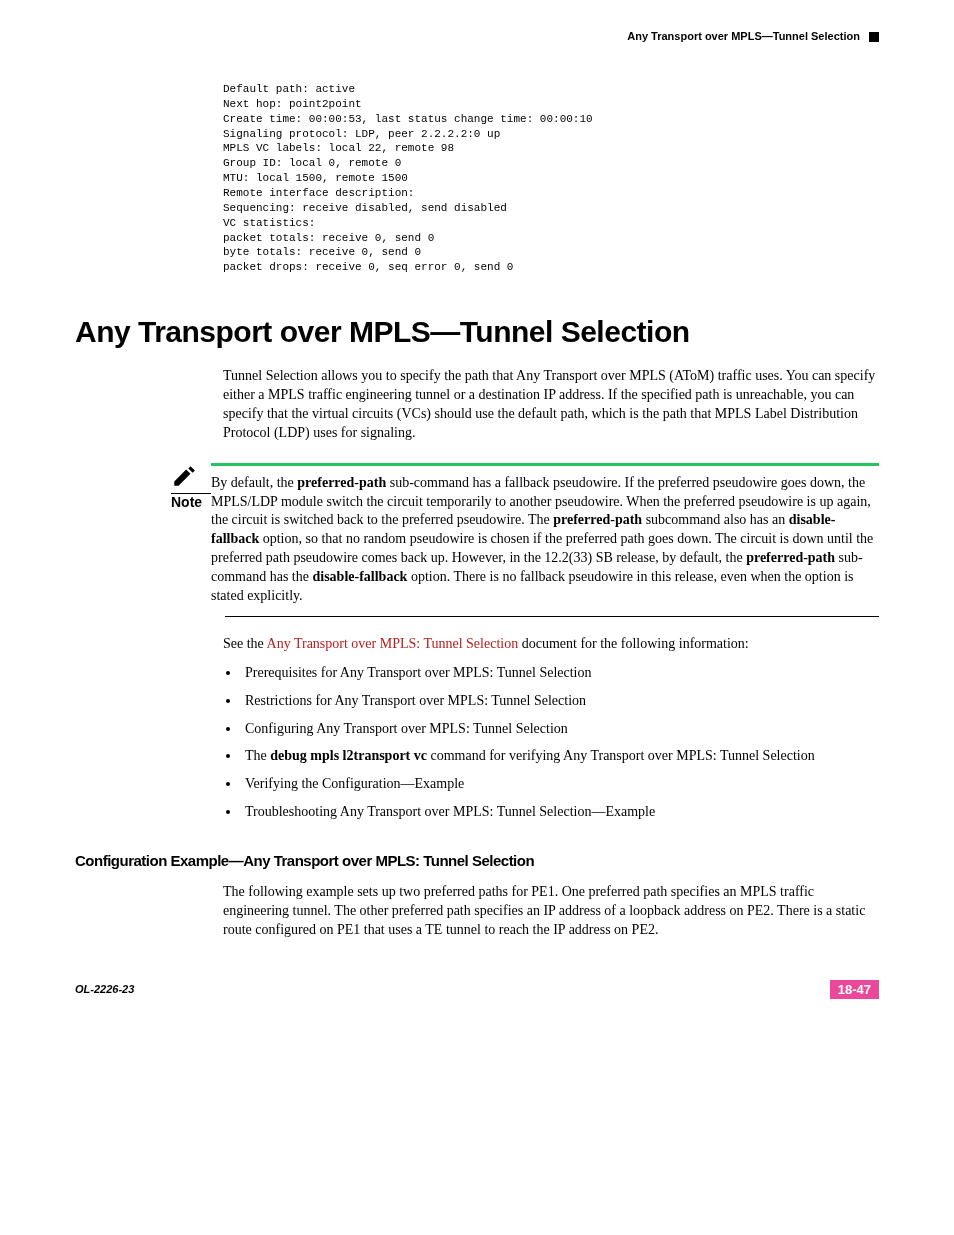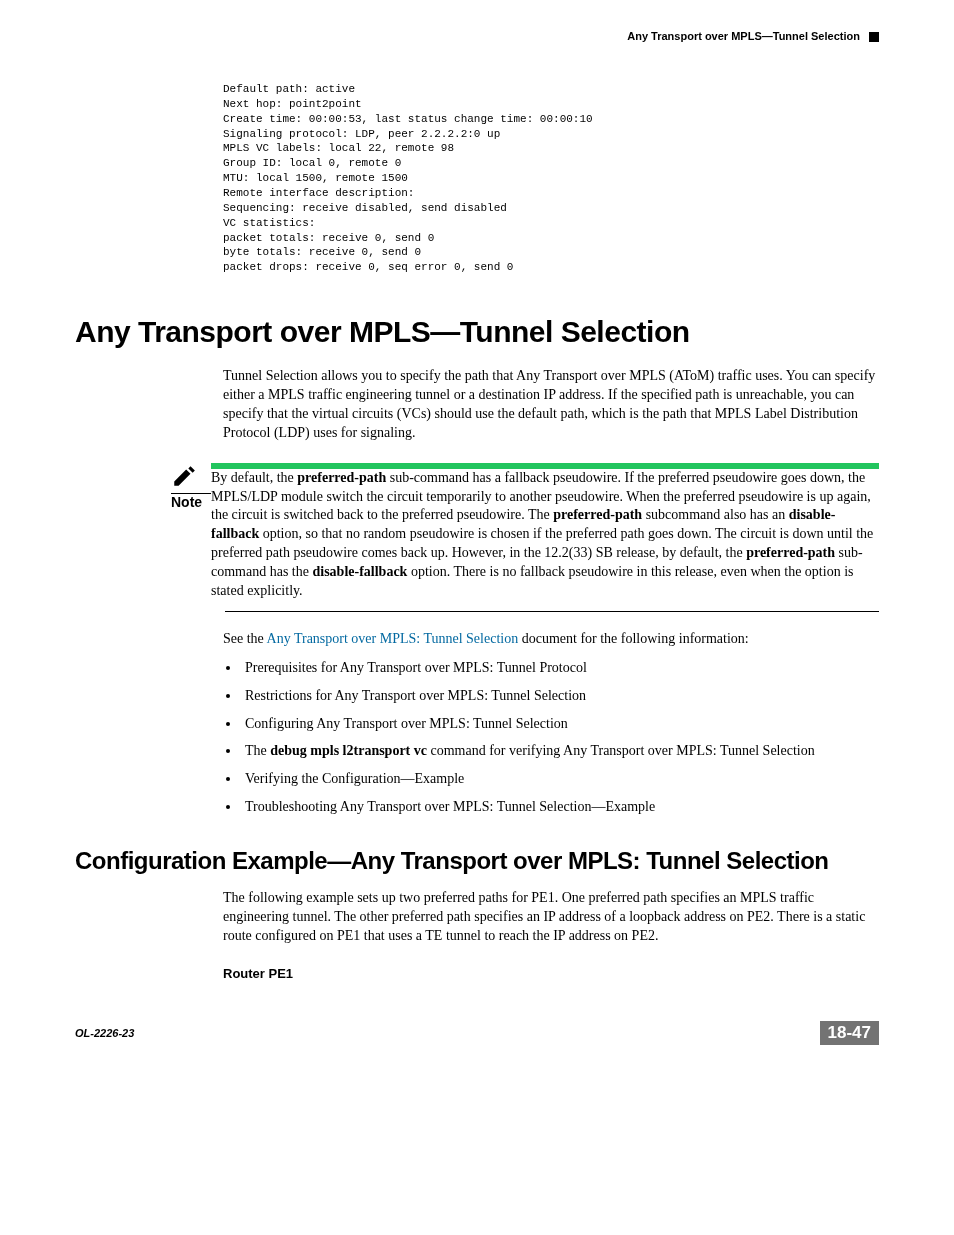--- a/index.html
+++ b/index.html
@@ -73,46 +73,46 @@
     font-weight: bold;
     font-size: 14px;
     width: 40px;
     border-top: 1px solid #000;
     margin-right: 14px;
   }
   .note-content {
     flex: 1;
     font-size: 14px;
     line-height: 1.35;
-    border-top: 6px solid #22c55e;
-    padding-top: 0;
+    border-top: 3px solid #22c55e;
+    padding-top: 8px;
   }
   .note-end {
     border-bottom: 1px solid #000;
     margin-top: 10px;
     margin-left: 54px;
   }
   .see-text {
     margin-left: 148px;
     font-size: 14px;
     line-height: 1.35;
     margin-bottom: 10px;
   }
-  a.link { color: #0369a1; text-decoration: none; }
+  a.link { color: #b91c1c; text-decoration: none; }
   ul.bullets {
     margin: 0 0 24px 148px;
     padding-left: 18px;
     font-size: 14px;
     line-height: 1.35;
   }
   ul.bullets li { margin-bottom: 9px; padding-left: 4px; }
   h2.sub-heading {
     font-family: Arial, Helvetica, sans-serif;
     font-weight: bold;
-    font-size: 24px;
+    font-size: 15px;
     margin: 30px 0 14px 0;
     letter-spacing: -0.5px;
   }
   .router-label {
     font-family: Arial, Helvetica, sans-serif;
     font-weight: bold;
     font-size: 13px;
     margin-left: 148px;
     margin-top: 18px;
     margin-bottom: 6px;
@@ -142,25 +142,25 @@
     align-items: center;
     margin-top: 4px;
   }
   .doc-id {
     font-family: Arial, Helvetica, sans-serif;
     font-weight: bold;
     font-size: 11px;
     font-style: italic;
   }
   .page-num {
-    background: #737373;
+    background: #ec4899;
     color: #fff;
     font-family: Arial, Helvetica, sans-serif;
     font-weight: bold;
-    font-size: 17px;
+    font-size: 13px;
     padding: 2px 8px;
     text-align: right;
   }
   .ft-sq {
     display: inline-block;
     width: 10px; height: 10px;
     background: #000;
     margin-right: 6px;
     vertical-align: middle;
   }
@@ -209,33 +209,32 @@
       </div>
     </div>
     <div class="note-end"></div>
   </div>
 
   <div class="see-text">
     <span>See the </span><a class="link" href="#">Any Transport over MPLS: Tunnel Selection</a><span> document for the following information:</span>
   </div>
 
   <ul class="bullets">
-    <li>Prerequisites for Any Transport over MPLS: Tunnel Protocol</li>
+    <li>Prerequisites for Any Transport over MPLS: Tunnel Selection</li>
     <li>Restrictions for Any Transport over MPLS: Tunnel Selection</li>
     <li>Configuring Any Transport over MPLS: Tunnel Selection</li>
     <li><span>The </span><b>debug mpls l2transport vc</b><span> command for verifying Any Transport over MPLS: Tunnel Selection</span></li>
     <li>Verifying the Configuration—Example</li>
     <li>Troubleshooting Any Transport over MPLS: Tunnel Selection—Example</li>
   </ul>
 
   <h2 class="sub-heading">Configuration Example—Any Transport over MPLS: Tunnel Selection</h2>
 
   <div class="body-text">The following example sets up two preferred paths for PE1. One preferred path specifies an MPLS traffic engineering tunnel. The other preferred path specifies an IP address of a loopback address on PE2. There is a static route configured on PE1 that uses a TE tunnel to reach the IP address on PE2.</div>
 
-  <div class="router-label">Router PE1</div>
 
   <div class="footer">
     <div class="footer-bottom">
       <div class="doc-id">OL-2226-23</div>
       <div class="page-num">18-47</div>
     </div>
   </div>
 
 </div>
 

